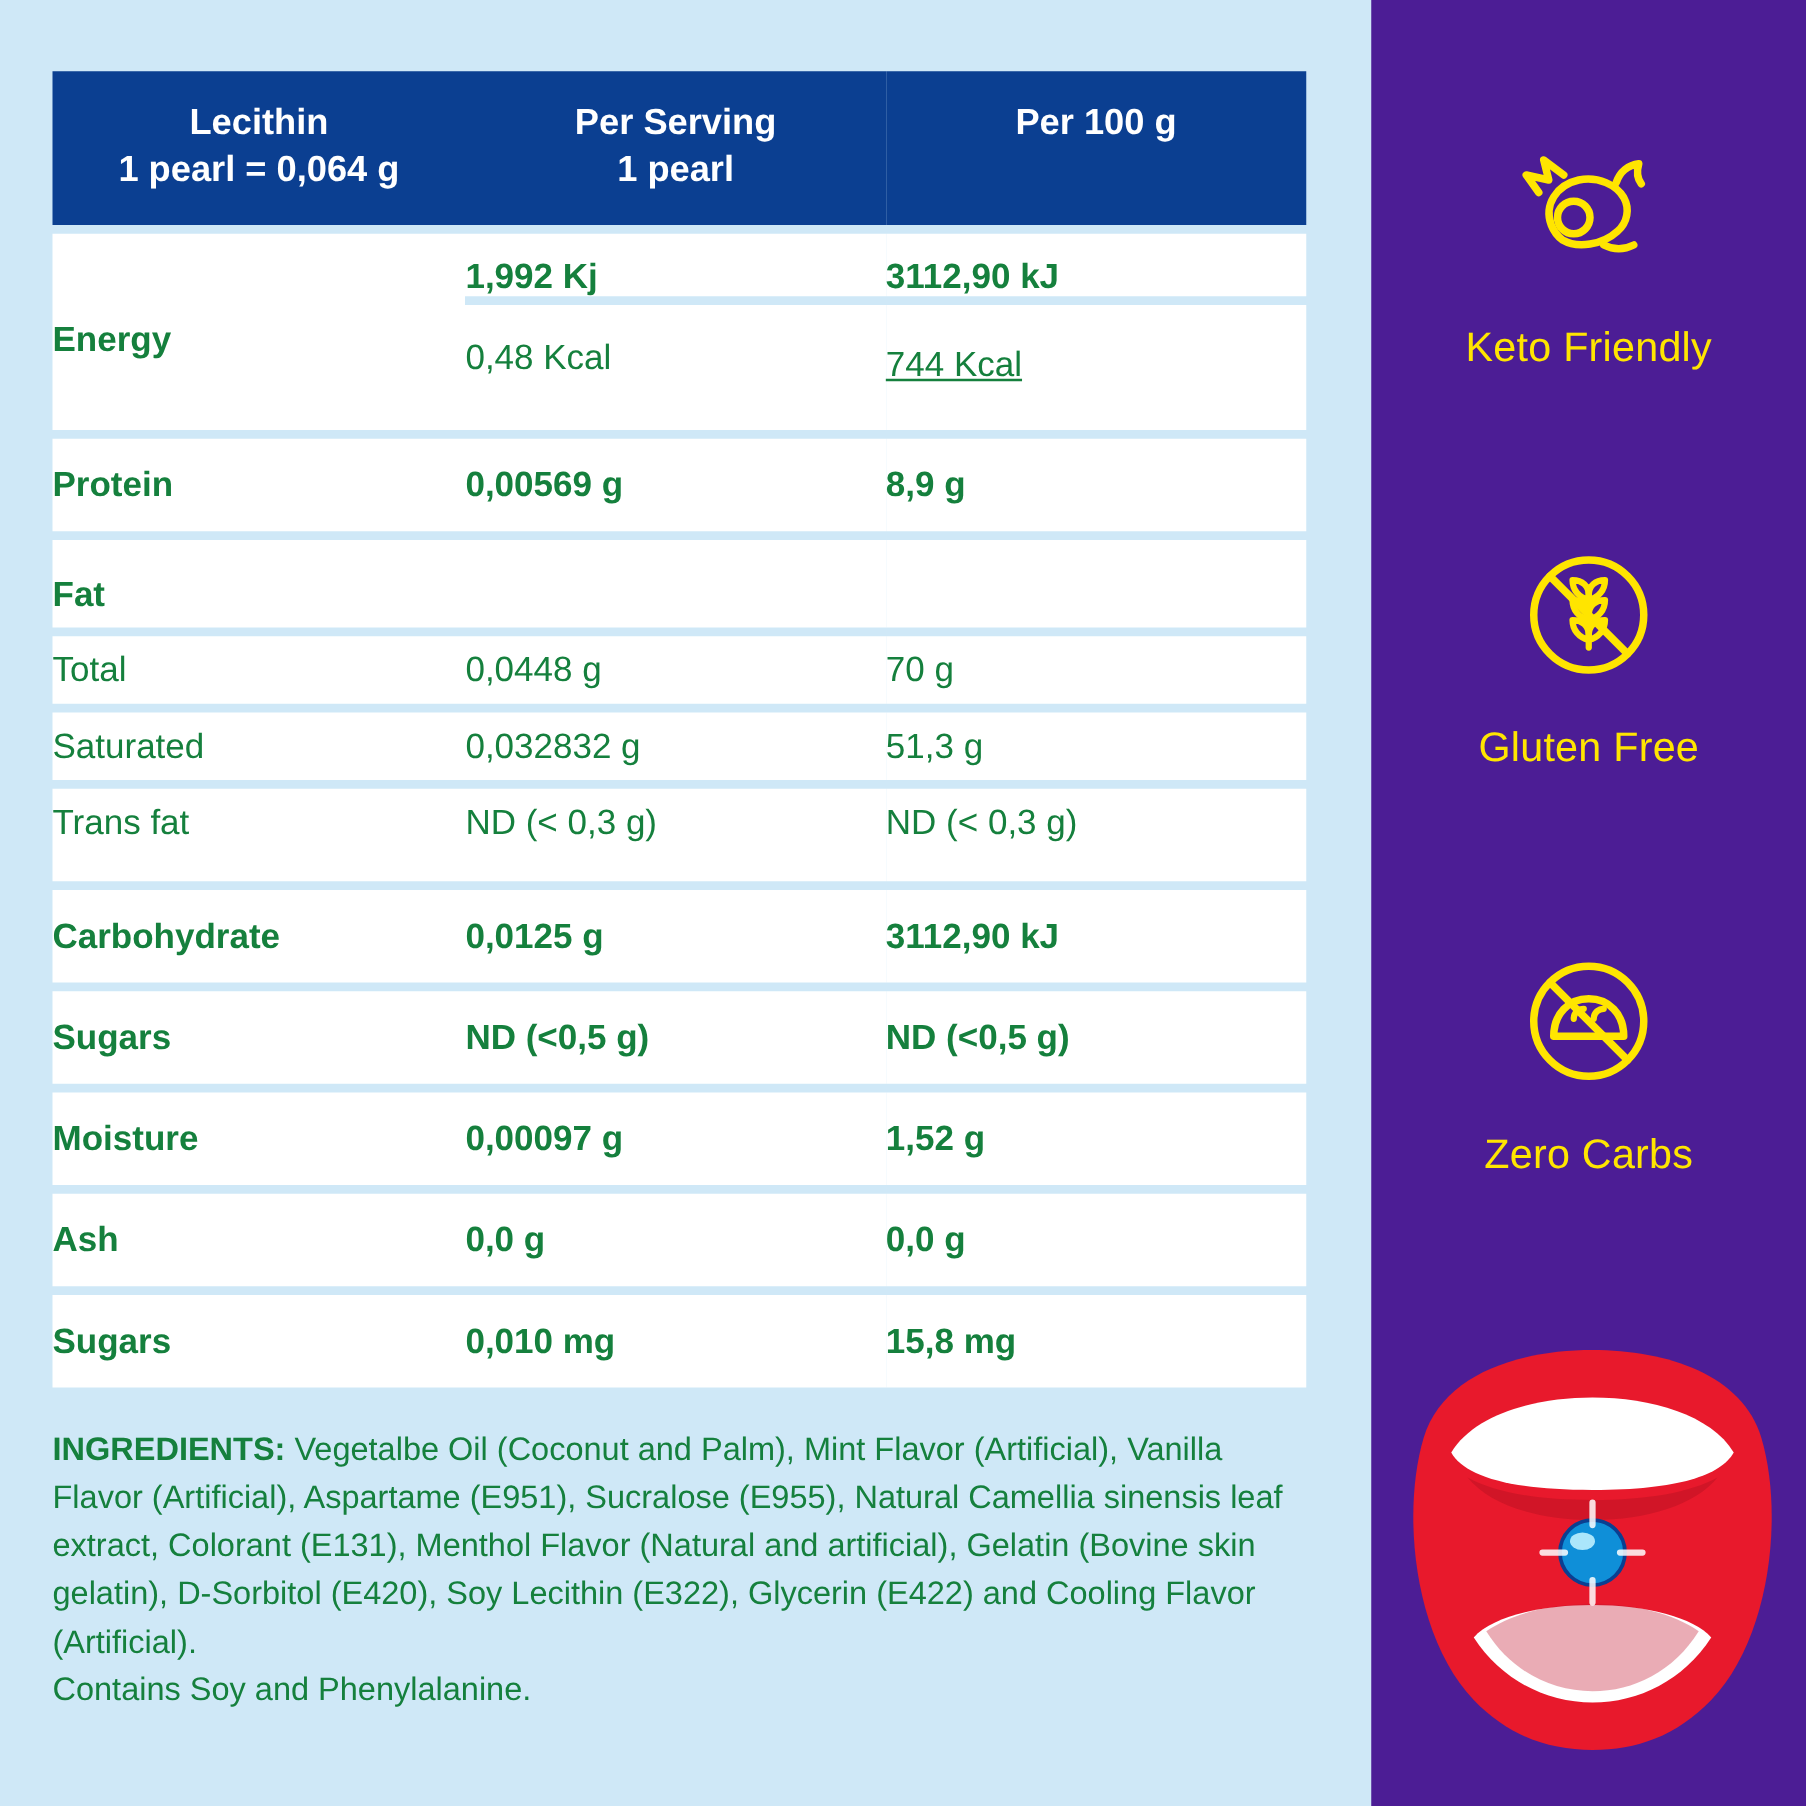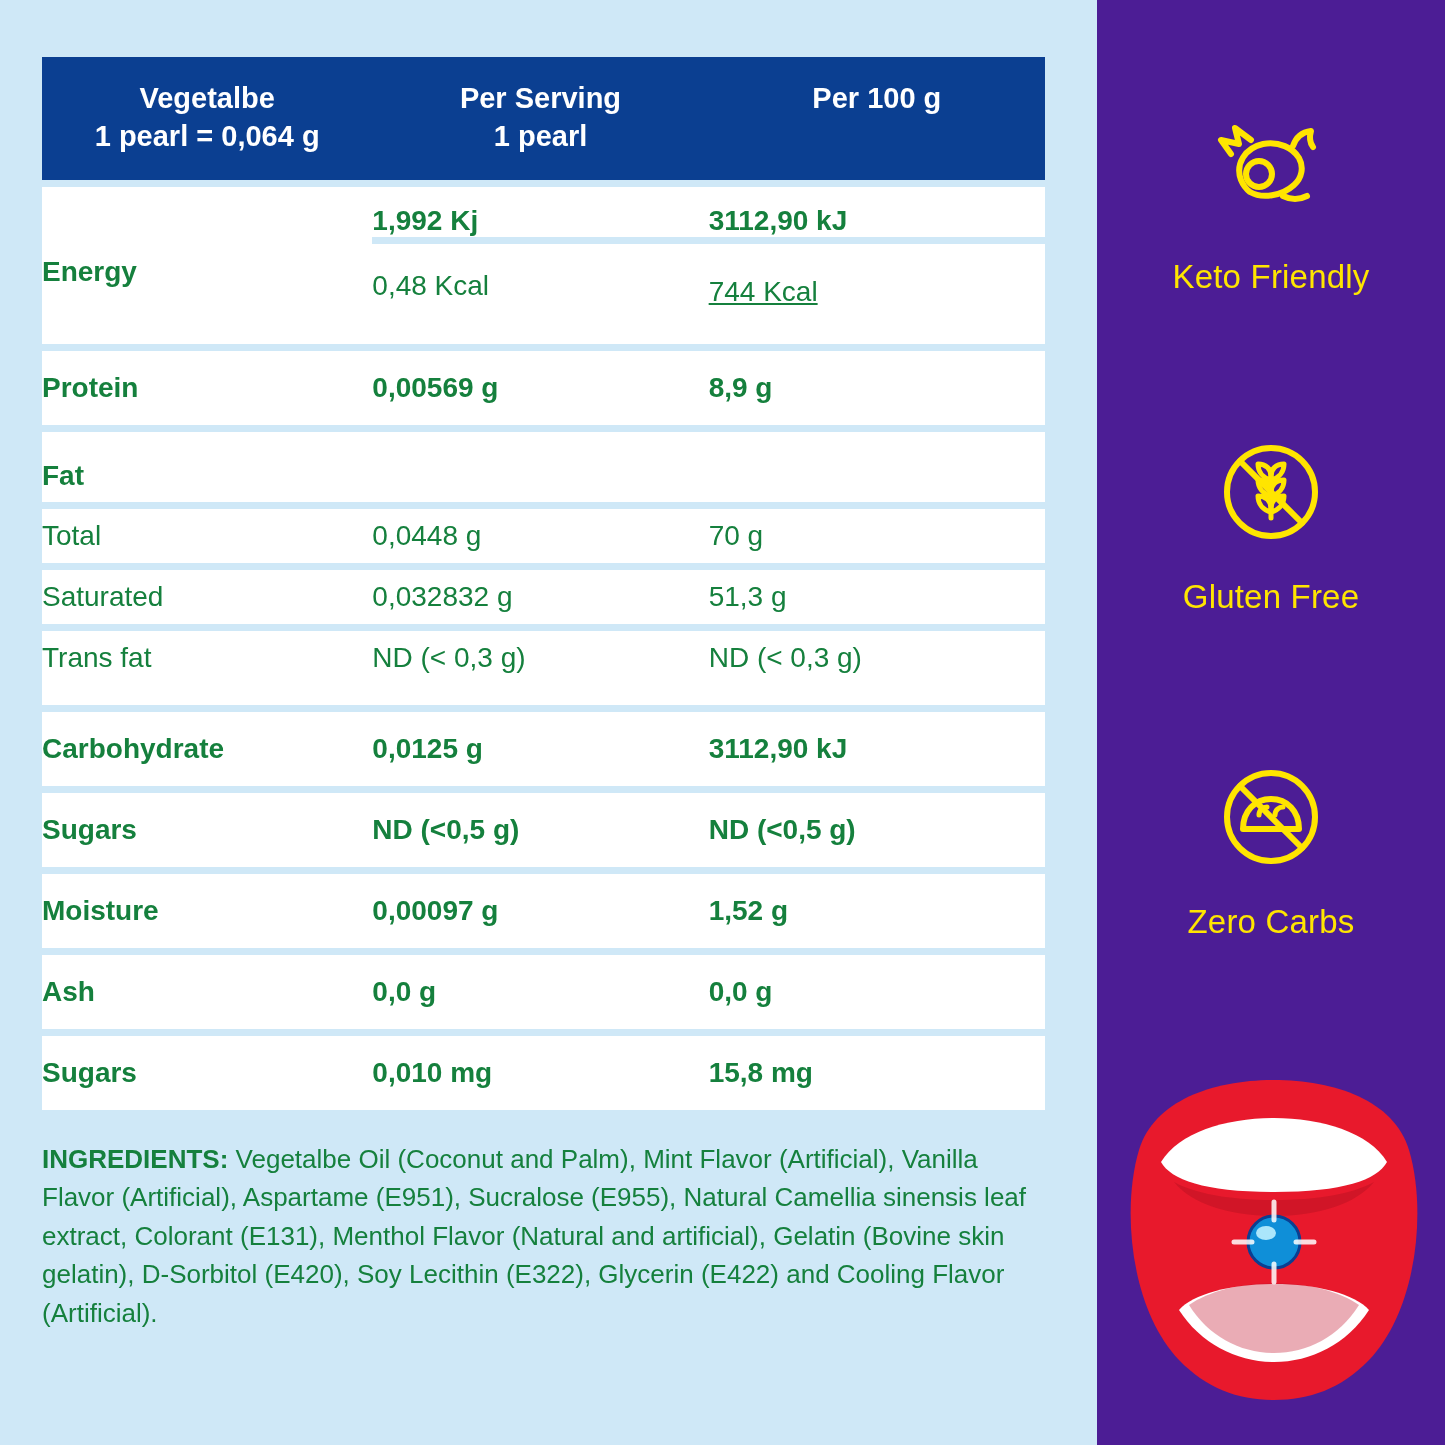--- a/index.html
+++ b/index.html
@@ -123,21 +123,21 @@
 <body>
 
 <div class="page">
 
   <div class="left-col">
 
     <table class="nut-table">
       <tbody>
           <tr class="head-row">
         <th>
-          <span>Vegetalbe</span>
+          <span>Lecithin</span>
           <span class="hcell-sub">1 pearl = 0,064 g</span>
         </th>
         <th>
           <span>Per Serving</span>
           <span class="hcell-sub">1 pearl</span>
         </th>
         <th>
           <span>Per 100 g</span>
           <span class="hcell-sub">&nbsp;</span>
         </th>
@@ -207,20 +207,21 @@
       <tr class="row">
         <td class="label">Sugars</td>
         <td class="val">0,010 mg</td>
         <td class="val">15,8 mg</td>
       </tr>
     </tbody>
       </table>
 
     <div class="ingredients">
       <span style="font-weight:bold;">INGREDIENTS:</span><span> Vegetalbe Oil (Coconut and Palm), Mint Flavor (Artificial), Vanilla Flavor (Artificial), Aspartame (E951), Sucralose (E955), Natural Camellia sinensis leaf extract, Colorant (E131), Menthol Flavor (Natural and artificial), Gelatin (Bovine skin gelatin), D-Sorbitol (E420), Soy Lecithin (E322), Glycerin (E422) and Cooling Flavor (Artificial).</span><br>
+      <span>Contains Soy and Phenylalanine.</span>
     </div>
   </div>
 
   <div class="right-col">
 
     <div class="badge" id="badge-keto">
       <span class="icon">
         <svg width="140" height="130" viewBox="0 0 140 130" fill="none" xmlns="http://www.w3.org/2000/svg">
           <path d="M40 70c-6-16 4-32 22-36 16-3 30 4 36 14 5 9 3 20-5 27-12 11-32 14-44 7-4-3-7-7-9-12z" stroke="#ffe500" stroke-width="6" stroke-linejoin="round"></path>
           <circle cx="58" cy="64" r="13" stroke="#ffe500" stroke-width="6"></circle>

